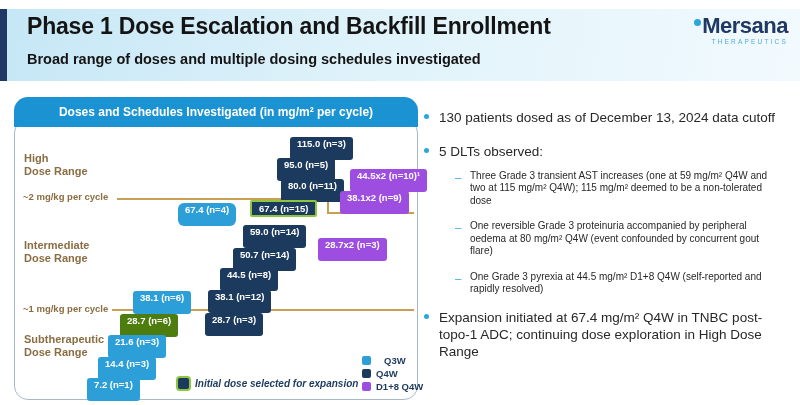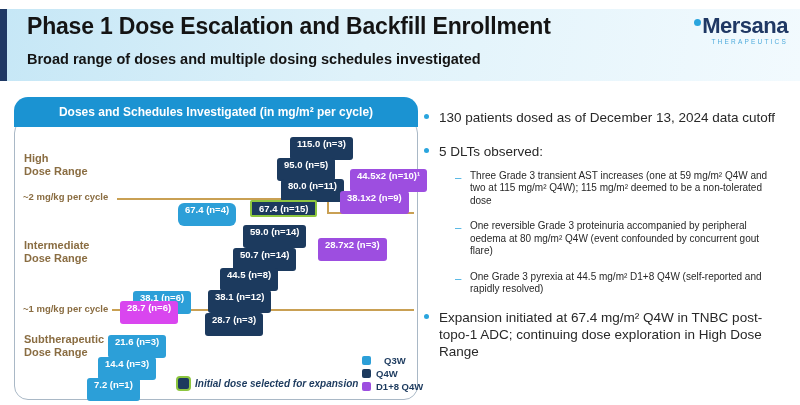--- a/index.html
+++ b/index.html
@@ -94,21 +94,21 @@
         <div class="bar" style="left: 267px; top: 82px; background: rgb(28, 58, 94);">80.0 (n=11)</div>
         <div class="bar" style="left: 326px; top: 94px; background: rgb(157, 78, 224);">38.1x2 (n=9)</div>
         <div class="bar" style="left: 164px; top: 106px; background: rgb(44, 159, 216); border-radius: 6px;">67.4 (n=4)</div>
         <div class="bar hl" style="left: 236px; top: 103px; background: rgb(28, 58, 94);">67.4 (n=15)</div>
         <div class="bar" style="left: 229px; top: 128px; background: rgb(28, 58, 94);">59.0 (n=14)</div>
         <div class="bar" style="left: 304px; top: 141px; background: rgb(157, 78, 224);">28.7x2 (n=3)</div>
         <div class="bar" style="left: 219px; top: 151px; background: rgb(28, 58, 94);">50.7 (n=14)</div>
         <div class="bar" style="left: 206px; top: 171px; background: rgb(28, 58, 94);">44.5 (n=8)</div>
         <div class="bar" style="left: 119px; top: 194px; background: rgb(44, 159, 216);">38.1 (n=6)</div>
         <div class="bar" style="left: 194px; top: 193px; background: rgb(28, 58, 94);">38.1 (n=12)</div>
-        <div class="bar" style="left: 106px; top: 204px; background: #d946ef;">28.7 (n=6)</div>
+        <div class="bar" style="left: 106px; top: 217px; background: #4d7c0f;">28.7 (n=6)</div>
         <div class="bar" style="left: 191px; top: 216px; background: rgb(28, 58, 94);">28.7 (n=3)</div>
         <div class="bar" style="left: 94px; top: 238px; background: rgb(44, 159, 216);">21.6 (n=3)</div>
         <div class="bar" style="left: 84px; top: 260px; background: rgb(44, 159, 216);">14.4 (n=3)</div>
         <div class="bar" style="left: 73px; top: 281px; background: rgb(44, 159, 216);">7.2 (n=1)</div>
         <div class="lg-row" style="left: 348px; top: 258px; gap: 8px;">
           <span class="lg-sq" style="background: rgb(44, 159, 216);"></span>
           <span class="lg-txt">Q3W</span>
         </div>
         <div class="lg-row" style="left: 348px; top: 271px;">
           <span class="lg-sq" style="background: rgb(28, 58, 94);"></span>

